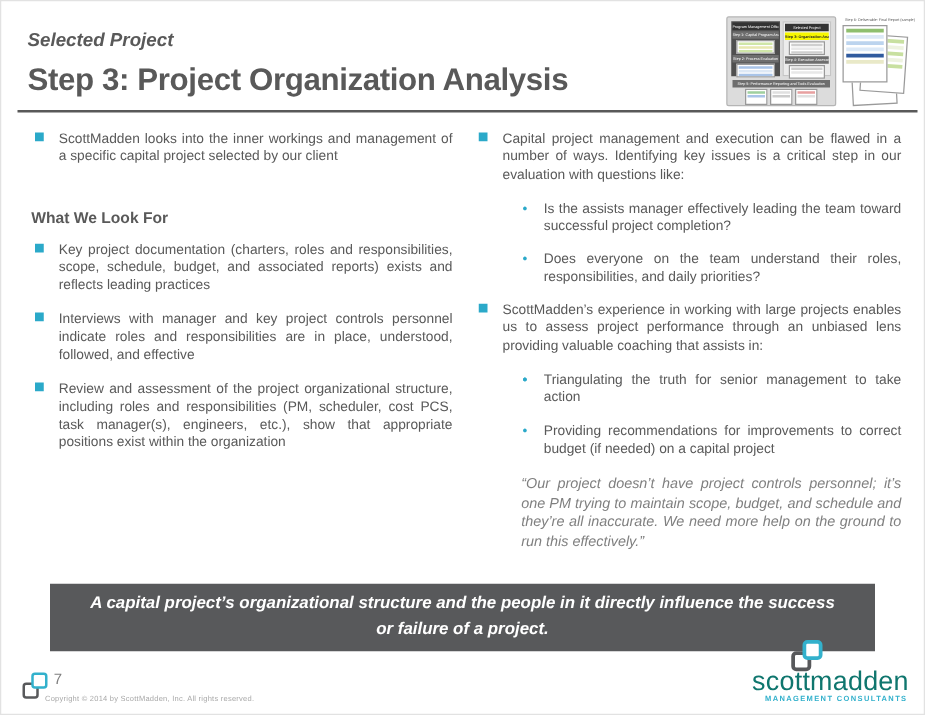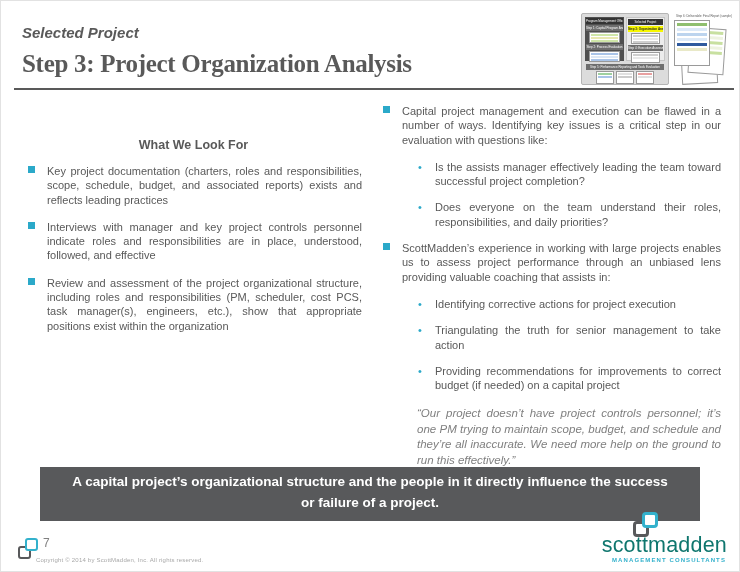--- a/index.html
+++ b/index.html
@@ -4,21 +4,21 @@
 <style>
   html,body{margin:0;padding:0;}
   body{
     width:740px;height:572px;position:relative;background:#ffffff;
     font-family:"Liberation Sans", sans-serif;color:#595959;overflow:hidden;
   }
   .slide-frame{position:absolute;inset:0;border:1px solid #e2e2e2;pointer-events:none;}
 
   
   .kicker{position:absolute;left:22px;top:24px;font-size:15px;font-weight:bold;font-style:italic;color:#595959;}
-  .title{position:absolute;left:22px;top:50px;font-size:25px;font-weight:bold;letter-spacing:-0.3px;color:#595959;white-space:nowrap;font-family:Liberation Serif, serif;}
+  .title{position:absolute;left:22px;top:50px;font-size:25px;font-weight:bold;letter-spacing:-0.3px;color:#595959;white-space:nowrap;}
   .title-rule{position:absolute;left:14px;top:88px;width:720px;height:2px;background:#595959;}
 
   
   .thumb{position:absolute;left:576px;top:11px;width:160px;height:74px;}
   .fw{position:absolute;left:5px;top:2px;width:86px;height:70px;background:#dcdcdc;border:1px solid #b5b5b5;border-radius:2px;}
   .fw-col{position:absolute;top:3px;width:39px;height:44px;}
   .fw-col.left{left:3px;background:#4f4f4f;}
   .fw-col.right{left:44px;background:#ececec;border:1px solid #c5c5c5;box-sizing:border-box;}
   .tinybar{font-size:3px;line-height:4px;text-align:center;color:#fff;background:#333;margin:1px;padding:1px 0;overflow:hidden;white-space:nowrap;}
   .tinybar.mid{background:#6e6e6e;}
@@ -34,32 +34,32 @@
   .page i{display:block;height:3px;margin:2px 2px 0 2px;}
   .pg1{left:1px;top:6px;z-index:3;}
   .pg2{left:16px;top:14px;z-index:2;transform:rotate(4deg);}
   .pg3{left:8px;top:24px;z-index:1;transform:rotate(-3deg);}
 
   
   .col{position:absolute;top:104px;}
   .col-left{left:25px;width:337px;}
   .col-right{left:380px;width:341px;}
   .sec-heading{font-size:12.5px;font-weight:bold;color:#595959;margin-bottom:12px;}
-  .sec-heading.gap{margin-top:34px;text-align:center;}
+  .sec-heading.gap{margin-top:34px;}
   .bullet{position:relative;padding-left:22px;font-size:11px;line-height:1.3;text-align:justify;margin-bottom:13px;}
   .sq{position:absolute;left:3px;top:2px;width:7px;height:7px;background:#2BA9C9;}
   .sub{position:relative;padding-left:55px;font-size:11px;line-height:1.3;text-align:justify;margin-bottom:12px;}
   .dot{position:absolute;left:38px;top:0;color:#2BA9C9;font-size:11px;}
   .quote{margin:14px 0 0 37px;font-size:11.5px;font-style:italic;color:#7f7f7f;line-height:1.35;text-align:justify;}
 
   
   .banner{
     position:absolute;left:40px;top:467px;width:660px;box-sizing:border-box;
     background:#58595b;color:#ffffff;font-weight:bold;font-size:13.5px;line-height:1.55;
-    text-align:center;padding:5px 26px 7px 26px;
+    text-align:center;padding:5px 26px 7px 26px;font-style:italic;
   }
 
   
   .mark{position:absolute;}
   .mark .sq-dark,.mark .sq-teal{position:absolute;box-sizing:border-box;background:#fff;}
   .mark-small{left:18px;top:538px;width:22px;height:22px;}
   .mark-small .sq-dark{left:0;top:8px;width:13px;height:13px;border:2.5px solid #58595b;border-radius:3px;}
   .mark-small .sq-teal{left:7px;top:0;width:13px;height:13px;border:2.5px solid #33b1cc;border-radius:3px;}
   .page-number{position:absolute;left:43px;top:536px;font-size:12px;color:#808080;}
   .copyright{position:absolute;left:36px;top:557px;font-size:6px;color:#a8a8a8;letter-spacing:0.2px;}
@@ -149,20 +149,24 @@
       <i style="background:#e6e67a"></i>
         <i style="background:#f4f4d2"></i>
         <i style="background:#e6e67a"></i>
         <i style="background:#f4f4d2"></i>
         <i style="background:#e6e67a"></i>
     </div>
   </div>
 </div>
 
 <div class="col col-left">
+  <div class="bullet">
+    <span class="sq"></span>
+    <span>ScottMadden looks into the inner workings and management of a specific capital project selected by our client</span>
+  </div>
   <div class="sec-heading gap">What We Look For</div>
   <div class="bullet">
     <span class="sq"></span>
     <span>Key project documentation (charters, roles and responsibilities, scope, schedule, budget, and associated reports) exists and reflects leading practices</span>
   </div>
   <div class="bullet">
     <span class="sq"></span>
     <span>Interviews with manager and key project controls personnel indicate roles and responsibilities are in place, understood, followed, and effective</span>
   </div>
   <div class="bullet">
@@ -183,21 +187,20 @@
   <div class="sub">
     <span class="dot">•</span>
     <span>Does everyone on the team understand their roles, responsibilities, and daily priorities?</span>
   </div>
   <div class="bullet">
     <span class="sq"></span>
     <span>ScottMadden’s experience in working with large projects enables us to assess project performance through an unbiased lens providing valuable coaching that assists in:</span>
   </div>
   <div class="sub">
     <span class="dot">•</span>
-    <span>Identifying corrective actions for project execution</span>
   </div>
   <div class="sub">
     <span class="dot">•</span>
     <span>Triangulating the truth for senior management to take action</span>
   </div>
   <div class="sub">
     <span class="dot">•</span>
     <span>Providing recommendations for improvements to correct budget (if needed) on a capital project</span>
   </div>
   <div class="quote">“Our project doesn’t have project controls personnel; it’s one PM trying to maintain scope, budget, and schedule and they’re all inaccurate. We need more help on the ground to run this effectively.”</div>

